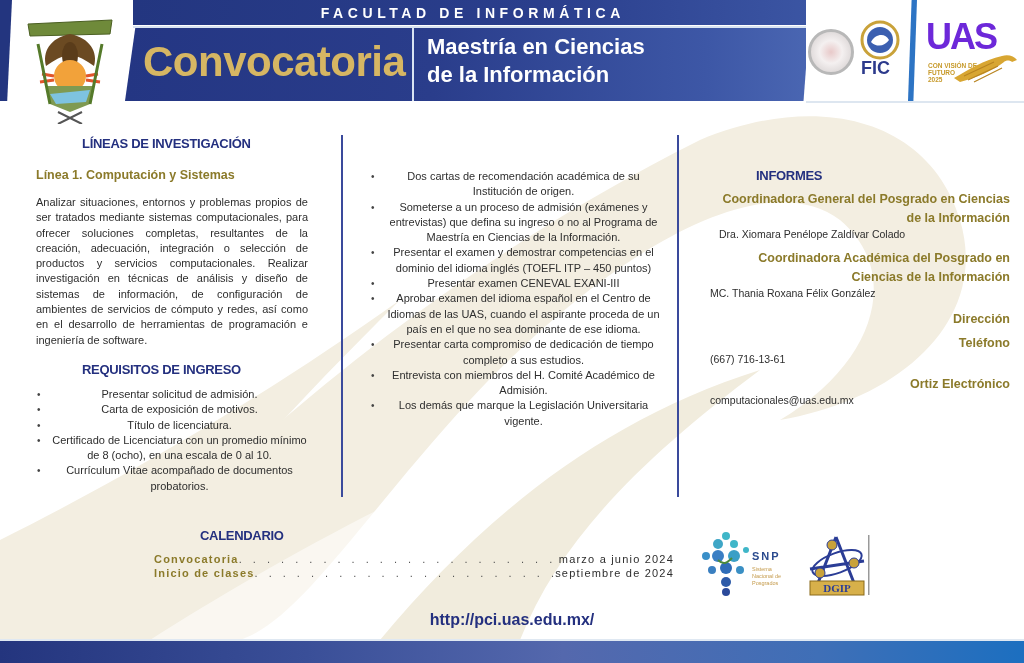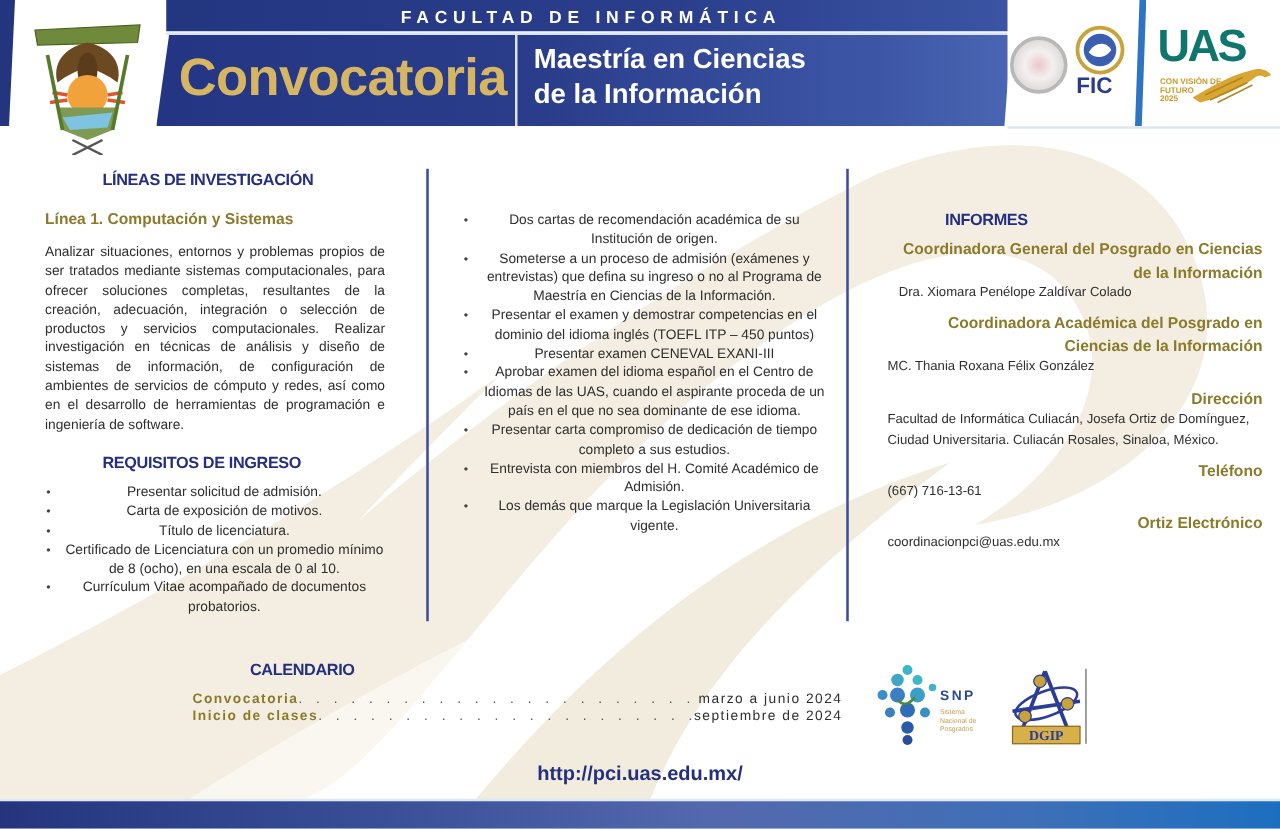--- a/index.html
+++ b/index.html
@@ -28,21 +28,21 @@
     font-size: 22px; line-height: 28px; }
   .hdr-right-bg { position: absolute; left: 806px; top: 0; width: 218px; height: 101px; background: #ffffff; }
   .hdr-right-bar { position: absolute; left: 908px; top: 0; width: 9px; height: 101px; background: #2d74c4;
     clip-path: polygon(40% 0, 100% 0, 60% 100%, 0 100%); }
   .hdr-right-line { position: absolute; left: 806px; top: 101px; width: 218px; height: 2px; background: #dde6f0; }
 
   .seal { position: absolute; left: 808px; top: 29px; width: 46px; height: 46px; border-radius: 50%;
     border: 3px solid #b8b8b8; background: radial-gradient(circle, #e8c9c9 0%, #f4f0f0 40%, #cfc9c9 100%); }
   .fic-logo { position: absolute; left: 857px; top: 20px; width: 46px; height: 62px; }
   .fic-text { position: absolute; left: 861px; top: 58px; color: #2c3a8c; font-weight: bold; font-size: 18px; }
-  .uas-text { position: absolute; left: 926px; top: 16px; color: #0f766e; font-weight: bold; font-size: 36px; letter-spacing: -2px; }
+  .uas-text { position: absolute; left: 926px; top: 16px; color: #6d28d9; font-weight: bold; font-size: 36px; letter-spacing: -2px; }
   .uas-sub { position: absolute; left: 928px; top: 62px; color: #c79a2a; font-size: 6.5px; font-weight: bold; line-height: 7px; }
   .uas-eagle { position: absolute; left: 954px; top: 48px; width: 64px; height: 36px; }
 
   
   .col { position: absolute; z-index: 2; }
   .h-blue { color: #24307f; font-weight: bold; font-size: 13px; letter-spacing: -0.3px; padding-left: 46px; }
   .h-gold { color: #8b7a2a; font-weight: bold; font-size: 12.5px; }
   .p-body { font-size: 11px; line-height: 15.3px; color: #2e2e2e; }
   .justify { text-align: justify; }
   ul.bul { list-style: none; }
@@ -160,25 +160,24 @@
   </ul>
 </div>
 
 <div class="col col3">
   <div class="h-blue">INFORMES</div>
   <div class="info-head" style="margin-top:7px;">Coordinadora General del Posgrado en Ciencias de la Información</div>
   <div class="info-body" style="line-height:13px;padding-left:9px;">Dra. Xiomara Penélope Zaldívar Colado</div>
   <div class="info-head" style="margin-top:8px;">Coordinadora Académica del Posgrado en Ciencias de la Información</div>
   <div class="info-body" style="line-height:13px;">MC. Thania Roxana Félix González</div>
   <div class="info-head" style="margin-top:12px; line-height:15px;">Dirección</div>
-  <div class="info-body">Facultad de Informática Culiacán, Josefa Ortiz de Domínguez, Ciudad Universitaria. Culiacán Rosales, Sinaloa, México.</div>
   <div class="info-head" style="margin-top:9px; line-height:15px;">Teléfono</div>
   <div class="info-body">(667) 716-13-61</div>
   <div class="info-head" style="margin-top:9px; line-height:15px;">Ortiz Electrónico</div>
-  <div class="info-body">coordinacionpci@uas.edu.mx</div>
+  <div class="info-body">computacionales@uas.edu.mx</div>
 </div>
 
 <div class="cal">
   <div class="h-blue" style="margin-bottom:9px;">CALENDARIO</div>
   <div class="cal-row">
     <span class="cal-label">Convocatoria</span>
     <span class="cal-dots">. . . . . . . . . . . . . . . . . . . . . . . . . . . . . . . . . . . . . . . . .</span>
     <span class="cal-val">marzo a junio 2024</span>
   </div>
   <div class="cal-row">

